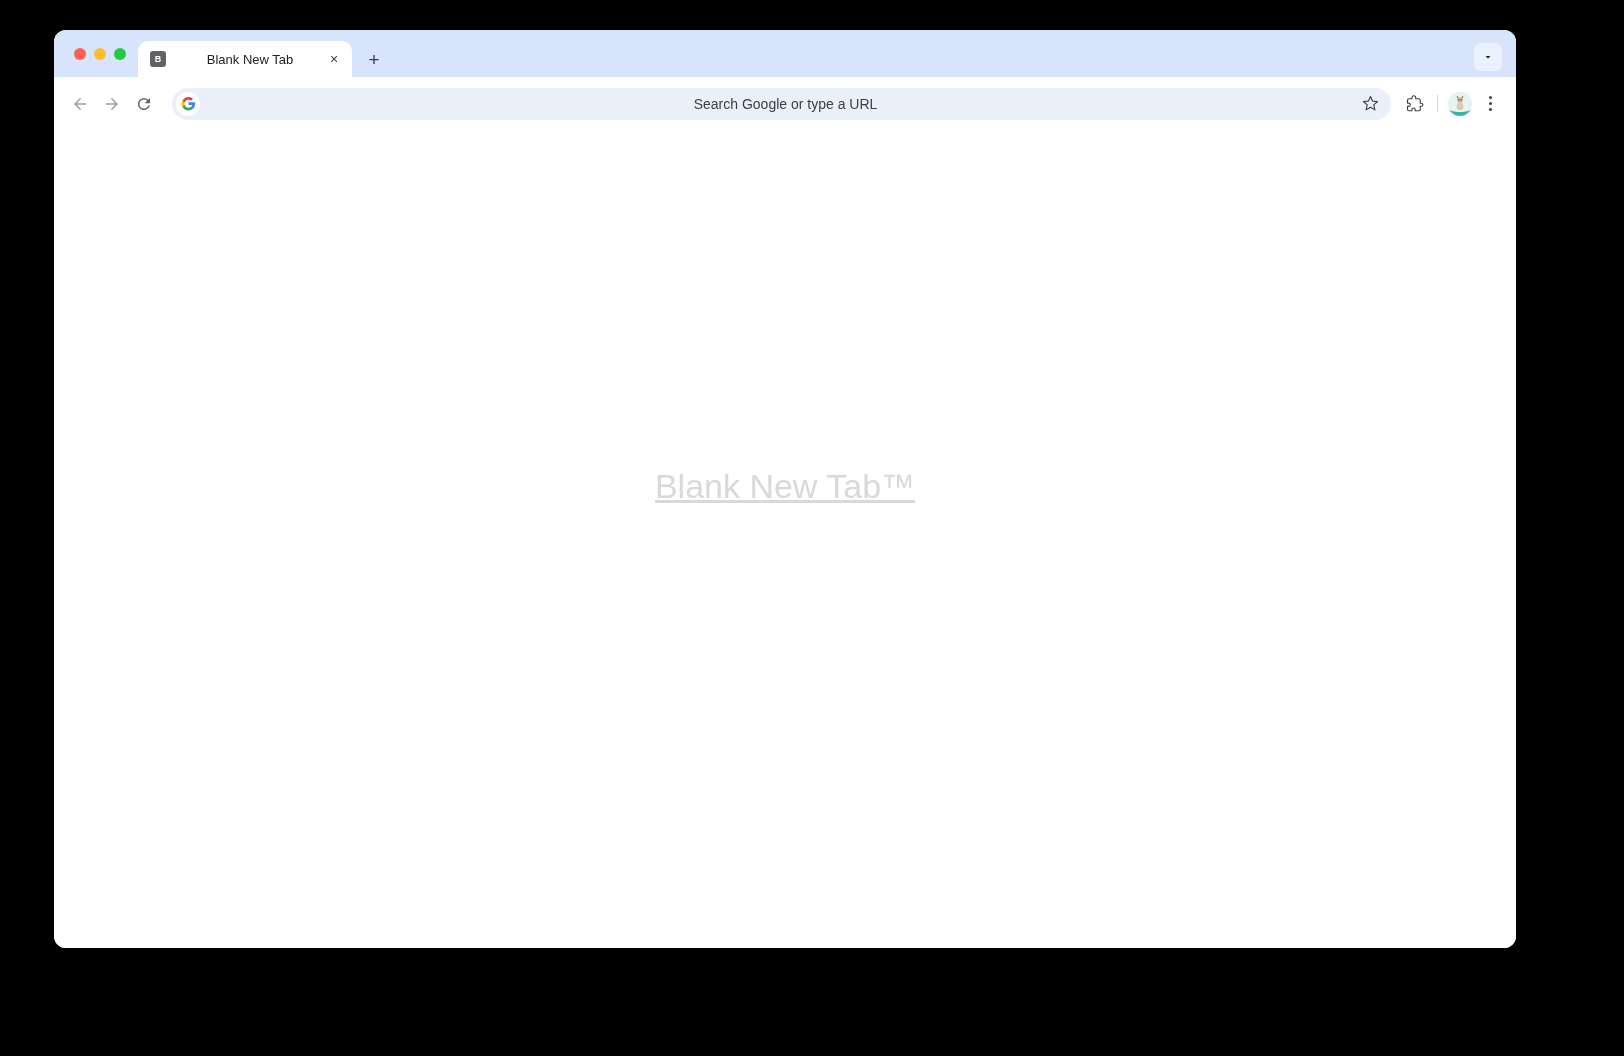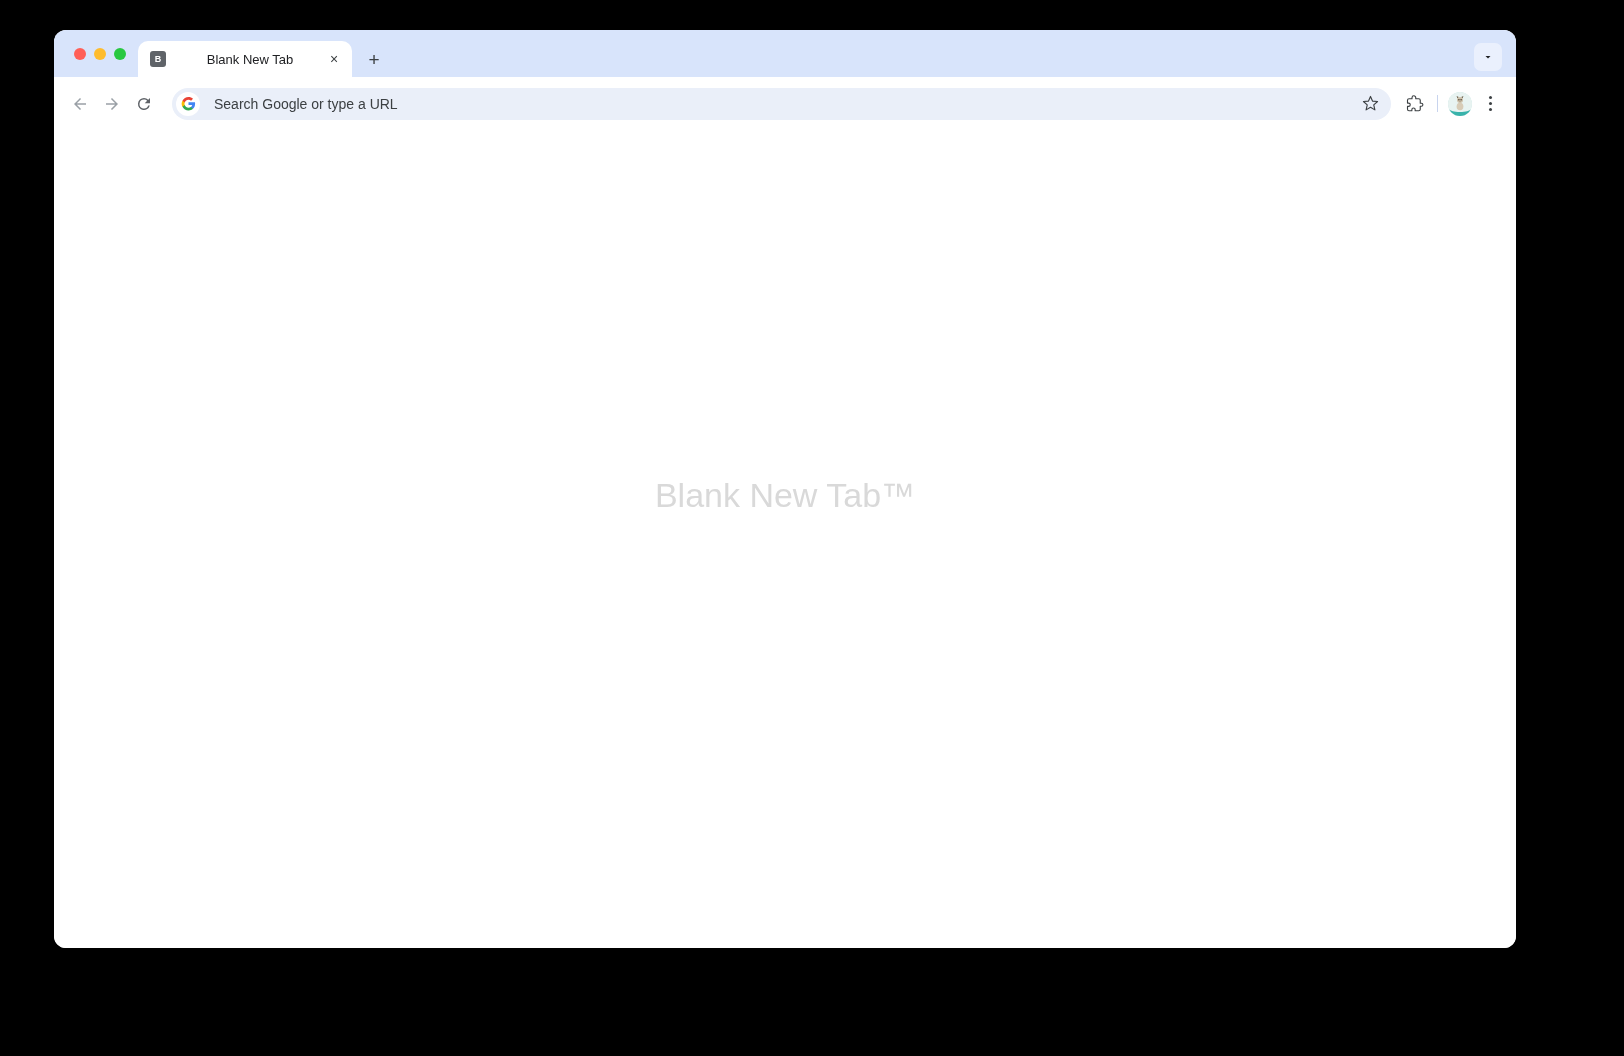--- a/index.html
+++ b/index.html
@@ -138,20 +138,21 @@
   }
 
   
   .toolbar {
     height: 45px;
     background: #ffffff;
     display: flex;
     align-items: center;
     padding: 8px 12px 0 10px;
     box-sizing: border-box;
+    text-align: center;
   }
 
   .nav-button {
     width: 32px;
     height: 32px;
     display: flex;
     align-items: center;
     justify-content: center;
     border-radius: 50%;
     flex: none;
@@ -252,25 +253,26 @@
   .page-content {
     height: calc(918px - 47px - 45px);
     background: #ffffff;
     position: relative;
   }
 
   .page-watermark {
     position: absolute;
     left: 0;
     right: 0;
-    top: 354px;
+    top: 345px;
     text-align: center;
     font-size: 34px;
     color: #d9d9d9;
     white-space: nowrap;
+    text-decoration: underline;
   }
 </style>
 </head>
 <body>
 
 <div class="desktop">
 
   <div class="browser-window">
 
     <div class="tab-strip">

